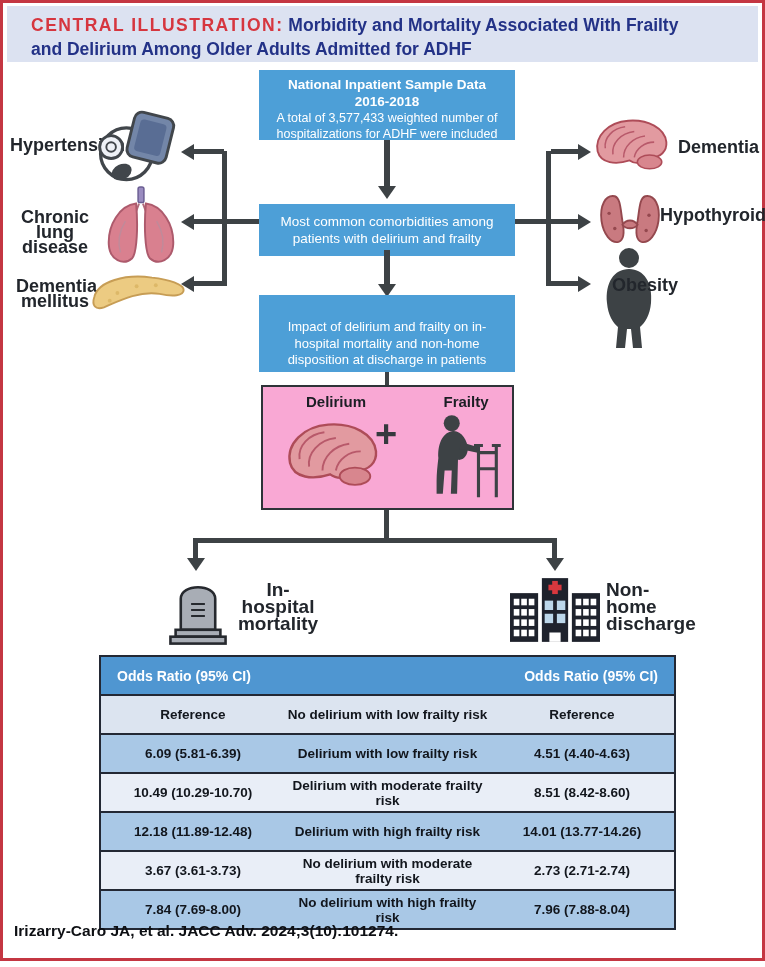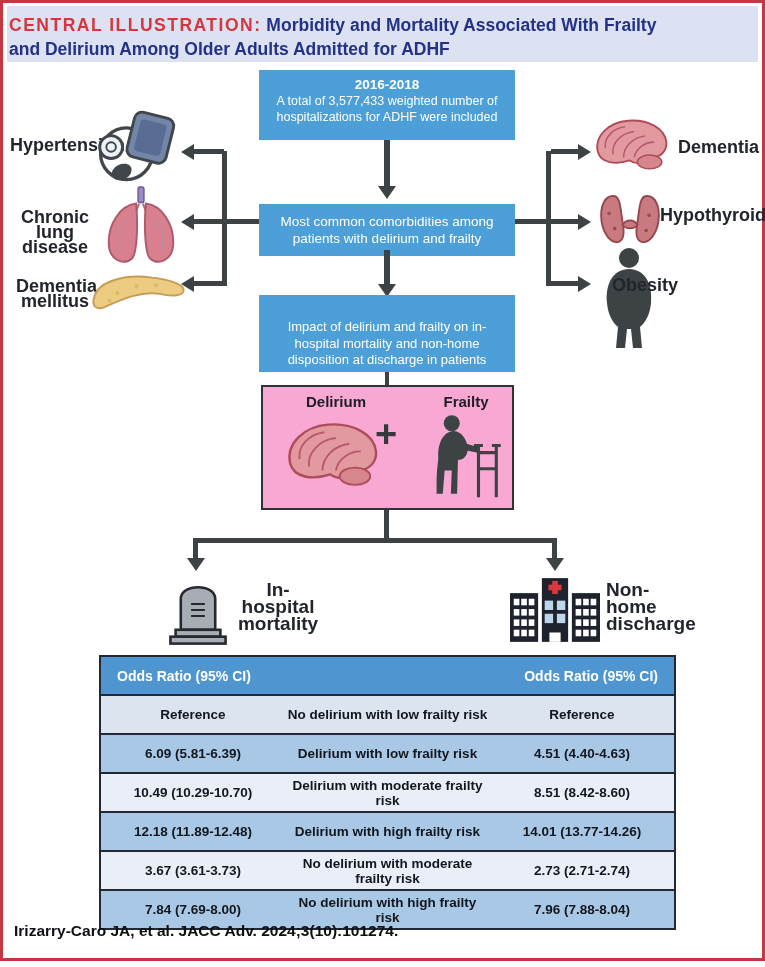--- a/index.html
+++ b/index.html
@@ -6,21 +6,21 @@
   .page {
     position:relative; width:765px; height:967px; background:#ffffff;
     font-family:"Liberation Sans", sans-serif; overflow:hidden;
   }
   .frame {
     position:absolute; left:0; top:0; width:765px; height:961px;
     border:3px solid #c43642; box-sizing:border-box;
   }
   .title-band {
     position:absolute; left:7px; top:6px; width:751px; height:56px;
-    background:#dce2f1; box-sizing:border-box; padding:7px 0 0 2px;
+    background:#dce2f1; box-sizing:border-box; padding:7px 0 0 24px;
     font-size:17.5px; font-weight:bold; line-height:24px;
   }
   .title-prefix { color:#d6363f; letter-spacing:1.5px; }
   .title-navy { color:#233287; }
   .fbox {
     position:absolute; left:259px; width:256px; background:#4d9fd7; color:#ffffff;
     text-align:center; box-sizing:border-box;
   }
   .fbox .b { font-weight:bold; font-size:13.5px; line-height:17px; }
   .fbox .r { font-weight:normal; font-size:12.5px; line-height:16px; }
@@ -64,20 +64,21 @@
 
 <div class="page">
   <div class="frame"></div>
 
   <div class="title-band">
     <div><span class="title-prefix">CENTRAL ILLUSTRATION:</span><span class="title-navy"> Morbidity and Mortality Associated With Frailty</span></div>
     <div class="title-navy">and Delirium Among Older Adults Admitted for ADHF</div>
   </div>
 
   <div class="fbox" style="top:70px; height:70px; padding-top:6px;">
+    <div class="b">National Inpatient Sample Data</div>
     <div class="b">2016-2018</div>
     <div class="r">A total of 3,577,433 weighted number of</div>
     <div class="r">hospitalizations for ADHF were included</div>
   </div>
 
   <div class="vline" style="left:384px; top:140px; width:6px; height:48px;"></div>
   <div class="ah-down" style="left:378px; top:186px;"></div>
 
   <div class="fbox" style="top:198px; height:52px;margin-top:6px;">
     <div class="fbox2txt">Most common comorbidities among patients with delirium and frailty</div>

